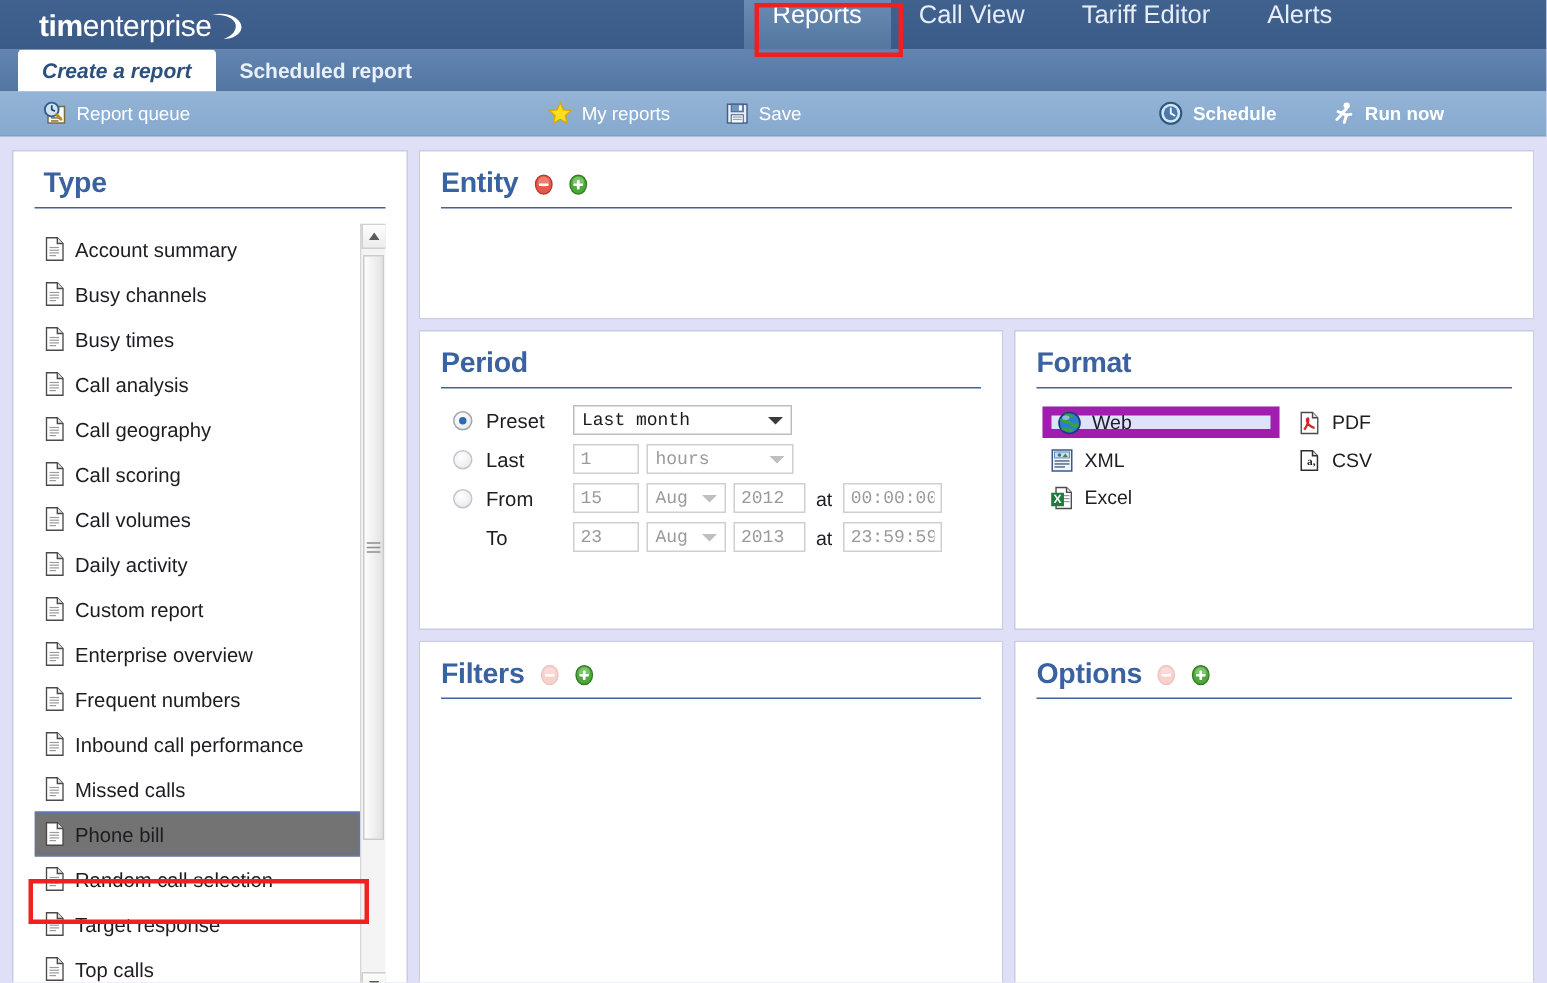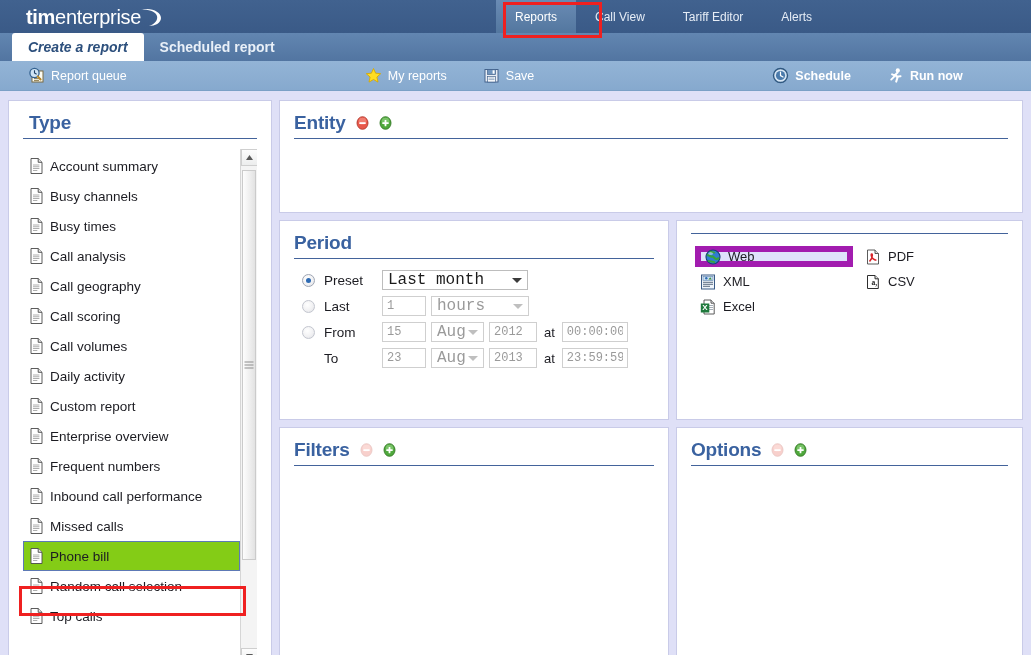--- a/index.html
+++ b/index.html
@@ -43,24 +43,24 @@
   .logo-swoosh svg { position: absolute; top: 1px; left: -2px; }
 
   .mainnav {
     position: absolute;
     left: 496px; top: 0;
     height: 33px;
     display: flex;
     align-items: stretch;
   }
   .mainnav .navitem {
-    display: flex; align-items: center;
+    display: flex; 
     padding: 0 19px;
     color: #e6edf6;
-    font-size: 12px;
+    font-size: 17px;
     white-space: nowrap;
     cursor: pointer;
   }
   .mainnav .navitem.active {
     background: #5c80ab;
     background: linear-gradient(#6a8bb4, #53779f);
     color: #ffffff;
   }
   .redbox {
     position: absolute;
@@ -180,21 +180,21 @@
     align-items: center;
     gap: 7px;
     height: 30px;
     padding: 0 6px;
     cursor: pointer;
     border: 1px solid transparent;
     font-size: 13.5px;
     color: #1c1c22;
   }
   .type-item.selected {
-    background: #84cc16;
+    background: #737373;
     border: 1px solid #5d79b5;
   }
   .doc-ico { width: 13px; height: 16px; flex: 0 0 auto; display:block; }
   #redbox-phonebill { left: 19px; top: 495px; width: 227px; height: 30px; }
 
   
   .vscroll {
     flex: 0 0 17px;
     width: 17px;
     background: #f1f1f1;
@@ -284,21 +284,21 @@
   }
   .fld.dis { color: #9a9a9a; border-color: #cfcfcf; }
   .sel {
     position: relative;
     border: 1px solid #bdbdbd;
     background: #ffffff;
     height: 20px;
     display: flex; align-items: center;
     padding: 0 18px 0 5px;
     font-family: "Liberation Mono", monospace;
-    font-size: 16px;
+    font-size: 12px;
     color: #1a1a1a;
     cursor: pointer;
     white-space: nowrap;
     overflow: hidden;
   }
   .sel.dis { color: #9a9a9a; border-color: #cfcfcf; cursor: default; }
   .caret {
     position: absolute; right: 5px; top: 50%;
     margin-top: -2px;
     width: 0; height: 0;
@@ -677,20 +677,35 @@
                   <rect x="3" y="6.6" width="6.4" height="0.8"></rect>
                   <rect x="3" y="8.4" width="6.4" height="0.8"></rect>
                   <rect x="3" y="10.2" width="6.4" height="0.8"></rect>
                   <rect x="3" y="12" width="4.3" height="0.8"></rect>
                 </g>
               </svg>
           </span>
           <span>Random call selection</span>
         </div>
 
+        <div class="type-item">
+          <span class="doc-ico">
+            <svg viewBox="0 0 13 16" width="13" height="16">
+                <path d="M1,0.5 H8.2 L12,4.3 V15.5 H1 Z" fill="#ffffff" stroke="#4a4a4a" stroke-width="0.9"></path>
+                <path d="M8.2,0.5 V4.3 H12" fill="#e3e3e3" stroke="#4a4a4a" stroke-width="0.9"></path>
+                <g fill="#9b9b9b">
+                  <rect x="3" y="6.6" width="6.4" height="0.8"></rect>
+                  <rect x="3" y="8.4" width="6.4" height="0.8"></rect>
+                  <rect x="3" y="10.2" width="6.4" height="0.8"></rect>
+                  <rect x="3" y="12" width="4.3" height="0.8"></rect>
+                </g>
+              </svg>
+          </span>
+          <span>Target response</span>
+        </div>
 
         <div class="type-item">
           <span class="doc-ico">
             <svg viewBox="0 0 13 16" width="13" height="16">
                 <path d="M1,0.5 H8.2 L12,4.3 V15.5 H1 Z" fill="#ffffff" stroke="#4a4a4a" stroke-width="0.9"></path>
                 <path d="M8.2,0.5 V4.3 H12" fill="#e3e3e3" stroke="#4a4a4a" stroke-width="0.9"></path>
                 <g fill="#9b9b9b">
                   <rect x="3" y="6.6" width="6.4" height="0.8"></rect>
                   <rect x="3" y="8.4" width="6.4" height="0.8"></rect>
                   <rect x="3" y="10.2" width="6.4" height="0.8"></rect>
@@ -803,20 +818,23 @@
             </div>
             <input class="fld dis" style="width: 48px; margin-left: 5px;" readonly="" value="2013">
             <span class="at">at</span>
             <input class="fld dis" style="width: 66px;" readonly="" value="23:59:59">
           </div>
 
         </div>
       </div>
 
       <div class="panel format-panel">
+        <div class="panel-title-row">
+          <div class="panel-title">Format</div>
+        </div>
         <div class="rule"></div>
 
         <div class="fmt-cols">
           <div class="fmt-col c1">
 
             <div class="fmt-item selected">
               <span class="fmt-ico">
                 <svg viewBox="0 0 16 16" width="16" height="16">
                     <circle cx="8" cy="8" r="7" fill="#2f7dd1" stroke="#173f73" stroke-width="1.1"></circle>
                     <path d="M2,6.5 C4,5 5,8 7,7.5 C9,7 9.5,10.5 12,10 L14,9" stroke="#36a43b" stroke-width="2.2" fill="none"></path>

